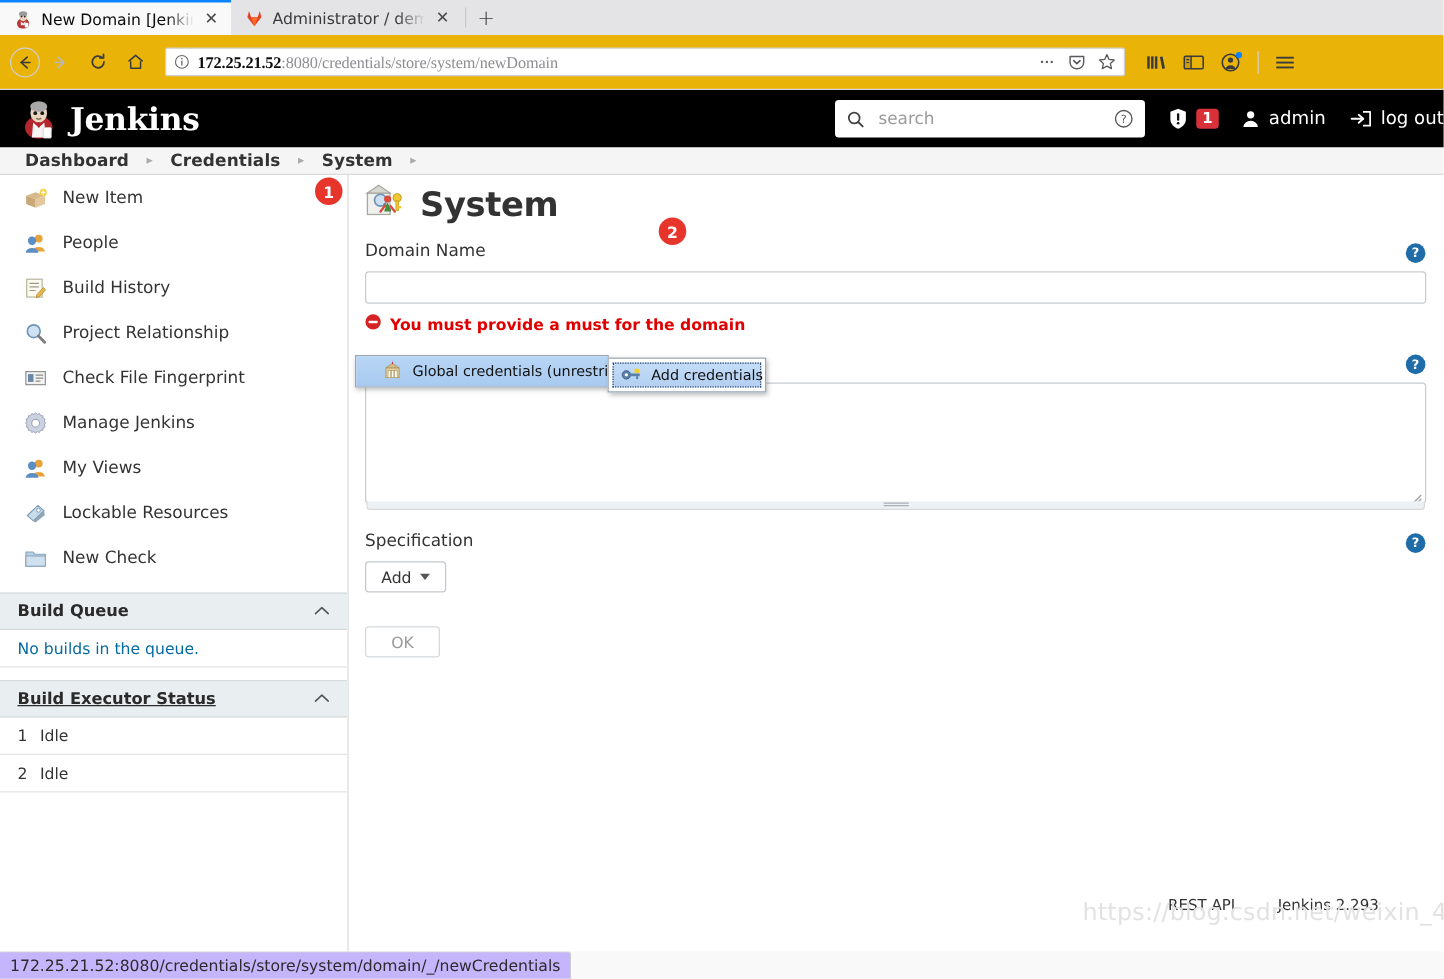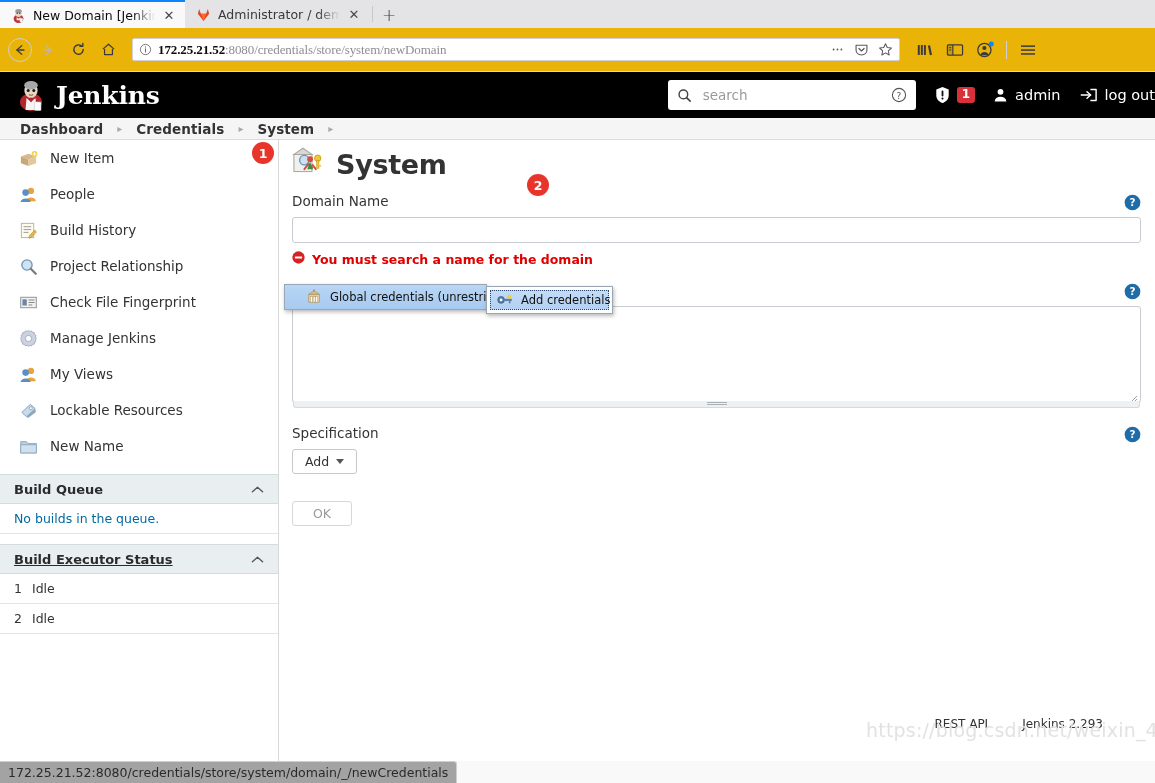--- a/index.html
+++ b/index.html
@@ -427,21 +427,21 @@
     font-size: 19px;
     color: #e2e2e2;
     white-space: nowrap;
     letter-spacing: 0.2px;
     z-index: 1;
   }
   .statusbar {
     position: absolute;
     left: 0; bottom: 0;
     height: 22px;
-    background: #a3a3a3;
+    background: #c4b5fd;
     border-top: 1px solid #cfcfd2;
     border-right: 1px solid #cfcfd2;
     border-top-right-radius: 3px;
     display: flex;
     align-items: center;
     padding: 0 8px;
     font-size: 12.5px;
     color: #2b2b2b;
     z-index: 70;
   }
@@ -726,21 +726,21 @@
       <span>Lockable Resources</span>
     </div>
 
     <div class="side-task">
       <span class="side-icon">
         <svg width="19" height="19" viewBox="0 0 20 20">
           <path d="M1.8 4.8 h6 l1.6 2 h8.8 v10 h-16.4 Z" fill="#b8cfe3" stroke="#8aa6bd" stroke-width="0.9"></path>
           <rect x="1.8" y="8.2" width="16.4" height="8.6" fill="#cfe0ee" stroke="#8aa6bd" stroke-width="0.9"></rect>
         </svg>
       </span>
-      <span>New Name</span>
+      <span>New Check</span>
     </div>
 
     <div class="side-panel">
       <div class="side-panel-head">
         <span>Build Queue</span>
         <span class="chev">
           <svg width="13" height="9" viewBox="0 0 14 9">
               <path d="M1.5 7 L7 2 L12.5 7" fill="none" stroke="#555" stroke-width="1.4" stroke-linecap="round" stroke-linejoin="round"></path>
             </svg>
         </span>
@@ -799,21 +799,21 @@
         </svg>
       </span>
       <input class="text-input" type="text" value="" style="">
       <div class="err-msg">
         <span>
           <svg width="13" height="13" viewBox="0 0 14 14">
             <circle cx="7" cy="7" r="6.6" fill="#d62222"></circle>
             <rect x="3.1" y="6" width="7.8" height="2.2" rx="0.6" fill="#ffffff"></rect>
           </svg>
         </span>
-        <span>You must search a name for the domain</span>
+        <span>You must provide a must for the domain</span>
       </div>
     </div>
 
     <div class="form-row" style="padding-top:15px;">
       <label class="form-label">Description</label>
       <span class="help-icon" style="top:16px;">
         <svg width="17" height="17" viewBox="0 0 18 18">
           <circle cx="9" cy="9" r="8.3" fill="#1e6ca8"></circle>
           <text x="9" y="12.7" text-anchor="middle" font-size="11" font-weight="bold" fill="#ffffff" font-family="DejaVu Sans, sans-serif">?</text>
         </svg>

